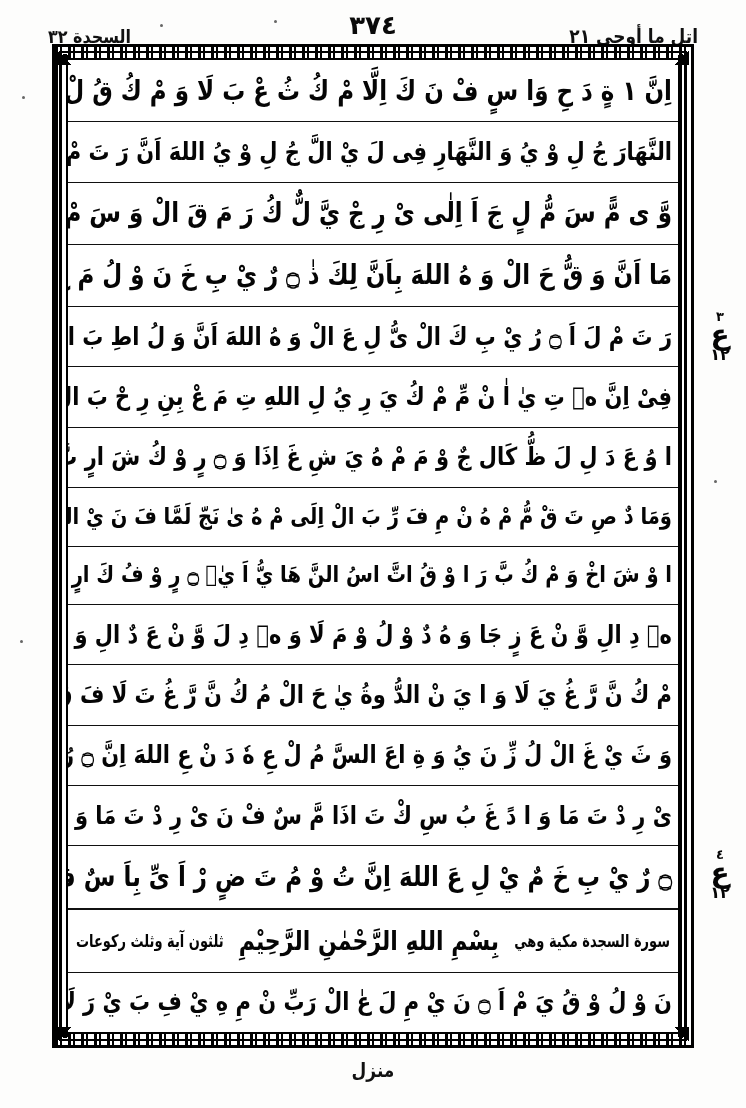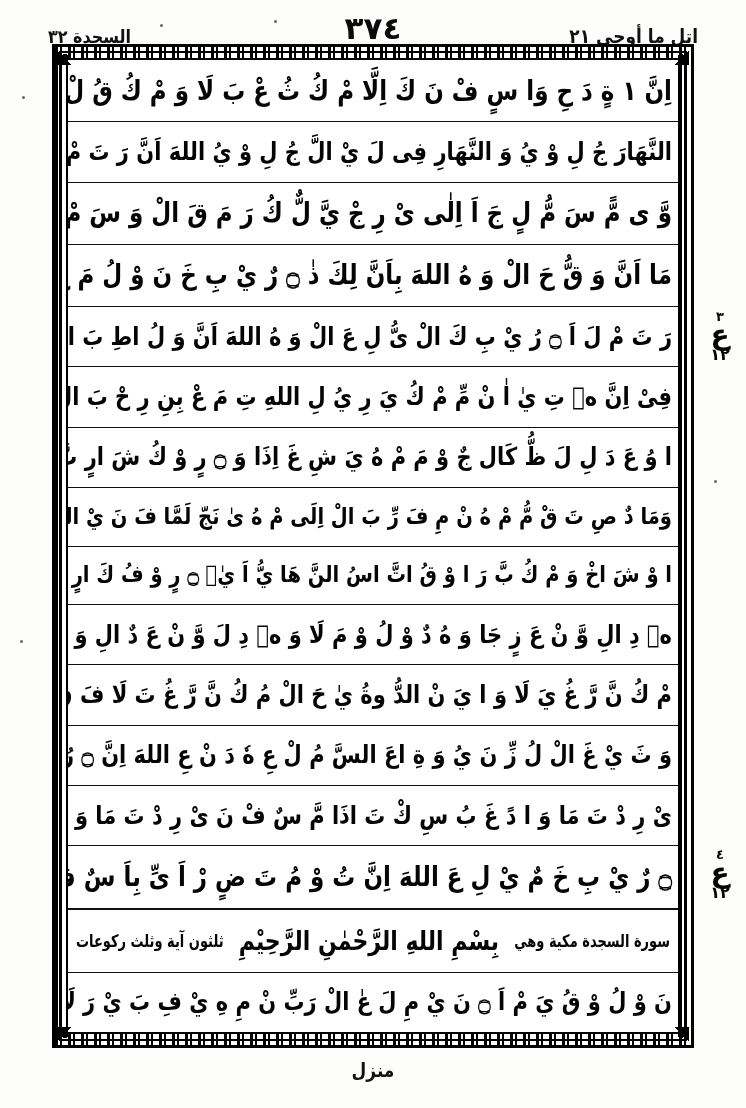--- a/index.html
+++ b/index.html
@@ -44,21 +44,21 @@
     letter-spacing: -0.5px;
     transform: scaleY(1.15);
     transform-origin: bottom;
   }
   .hdr-side.left { font-size: 16px; }
   .hdr-page-number {
     position: absolute;
     left: 0; right: 0;
     top: -2px;
     text-align: center;
-    font-size: 31px;
+    font-size: 26px;
     font-weight: 700;
     color: #0a0a0a;
     letter-spacing: 1px;
   }
 
   
   #frame {
     position: absolute;
     left: 52px;
     top: 44px;

